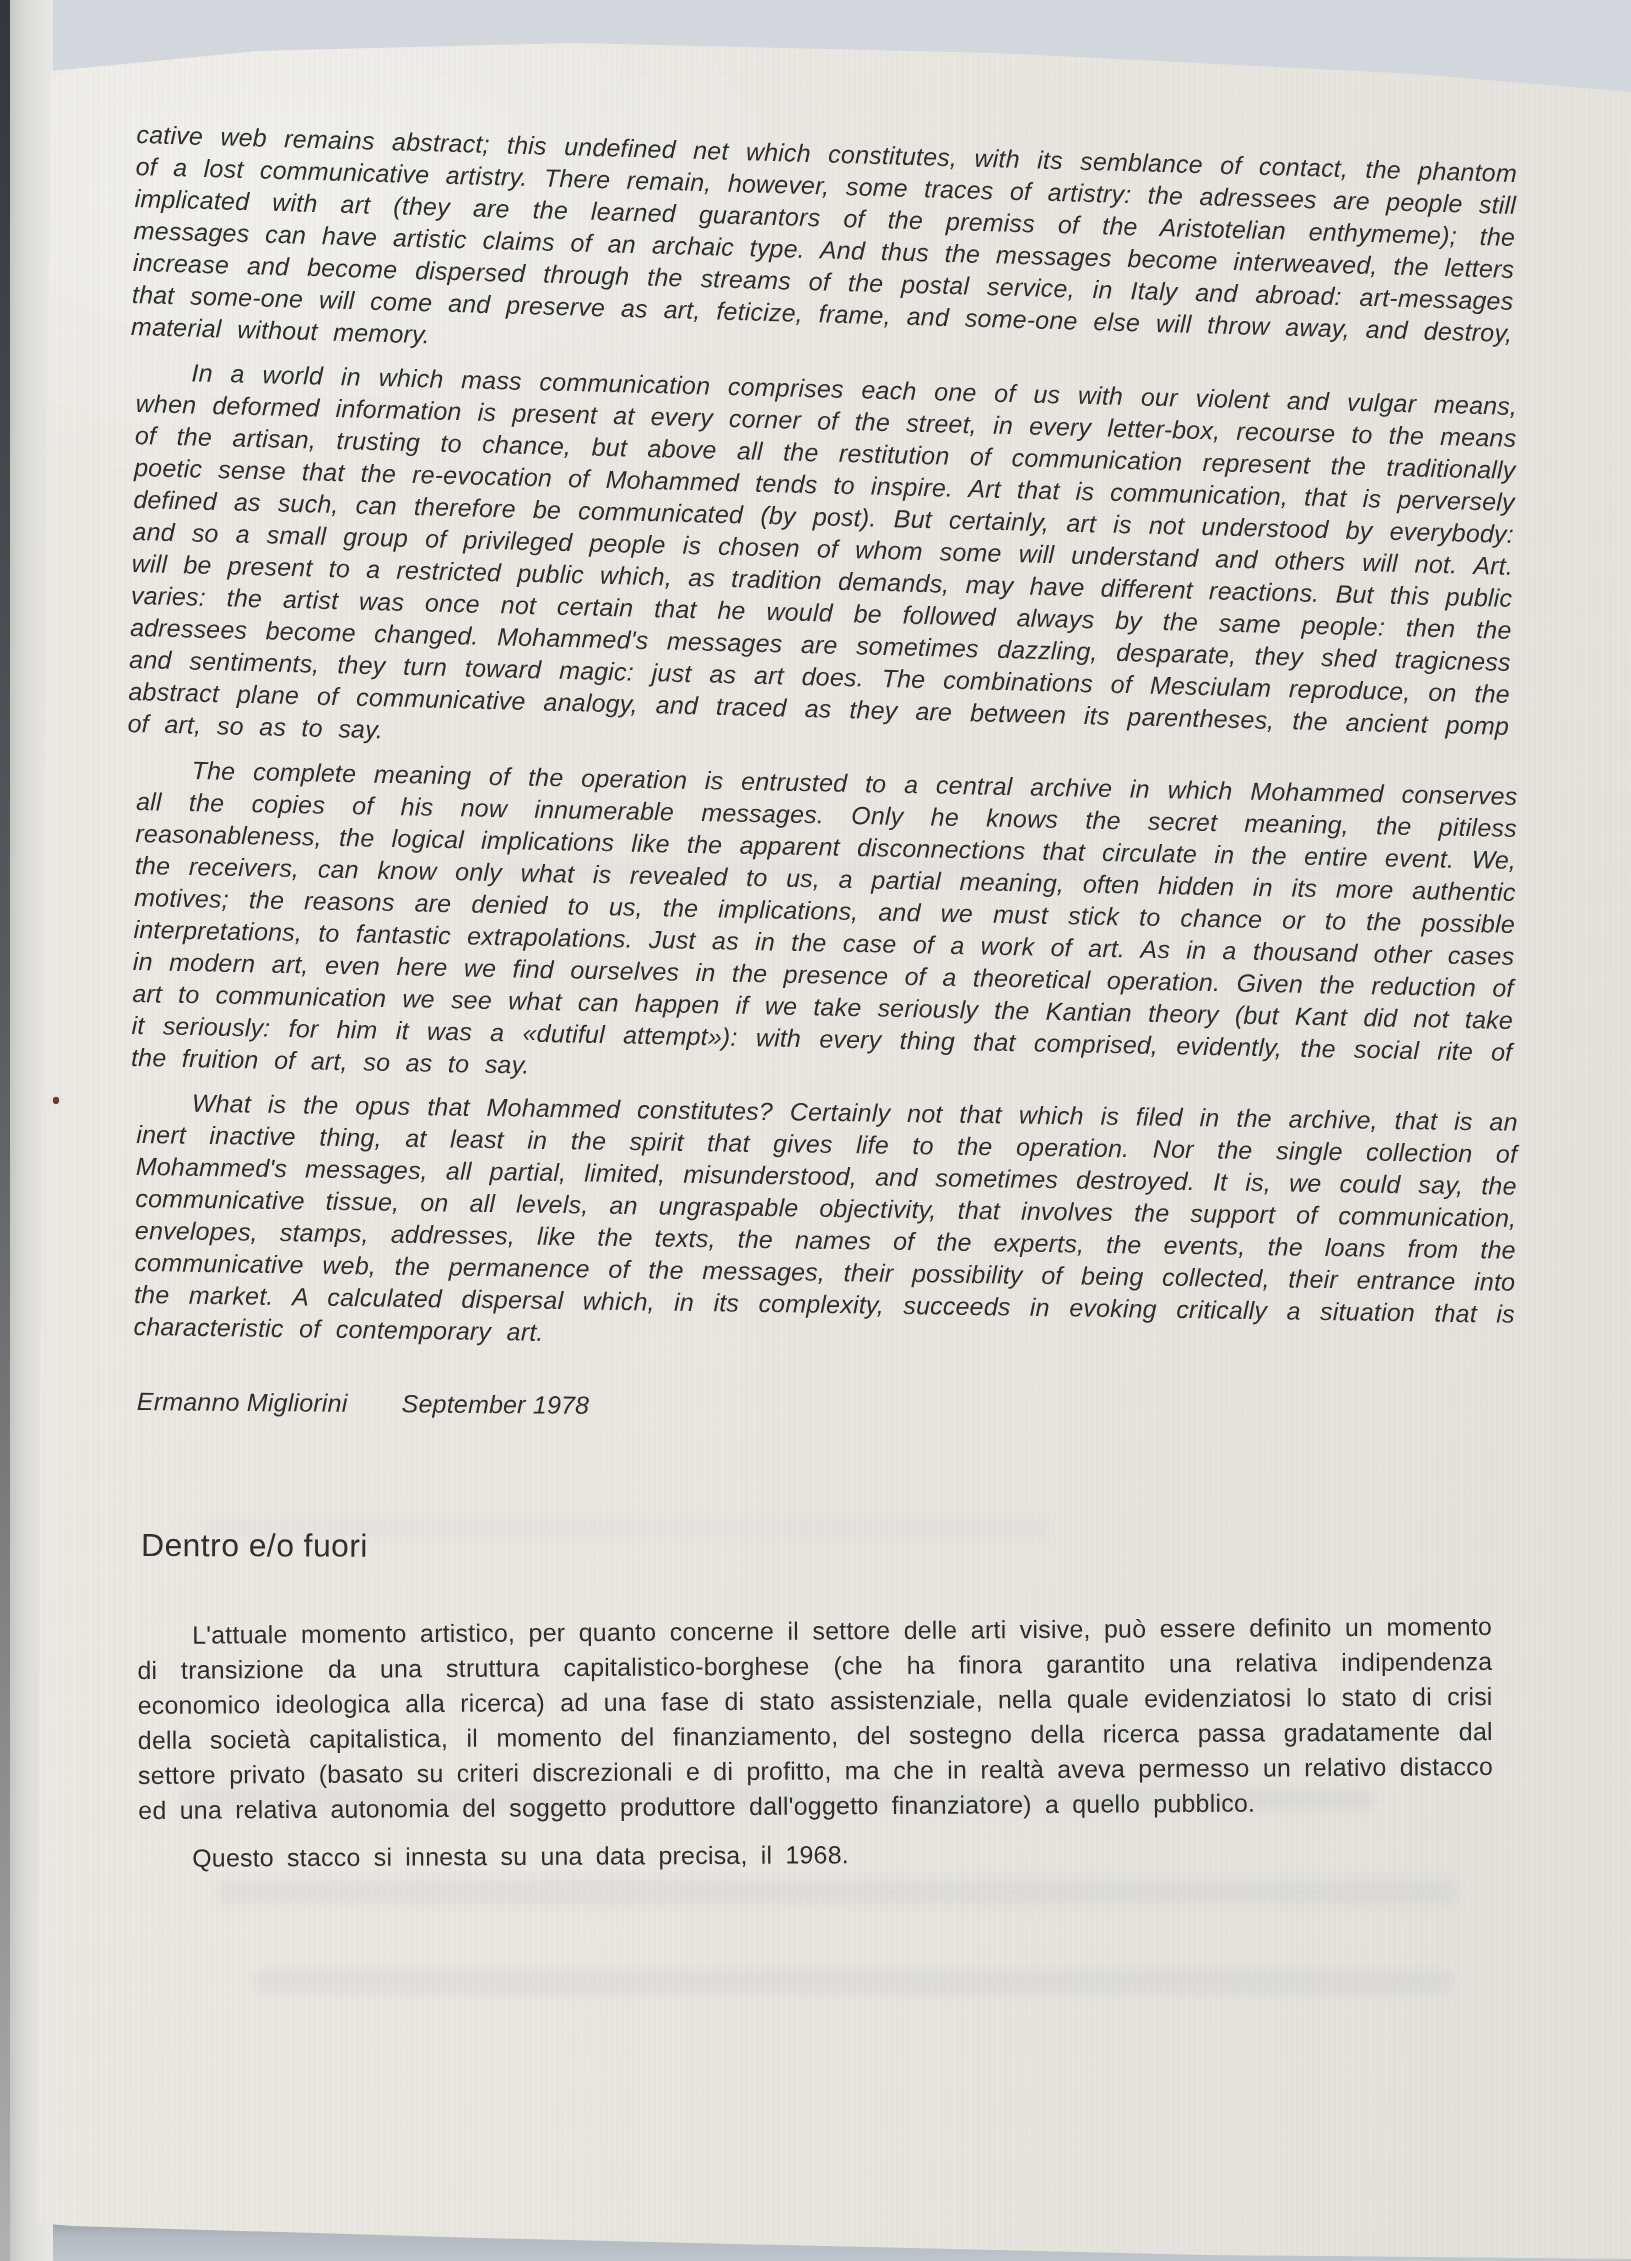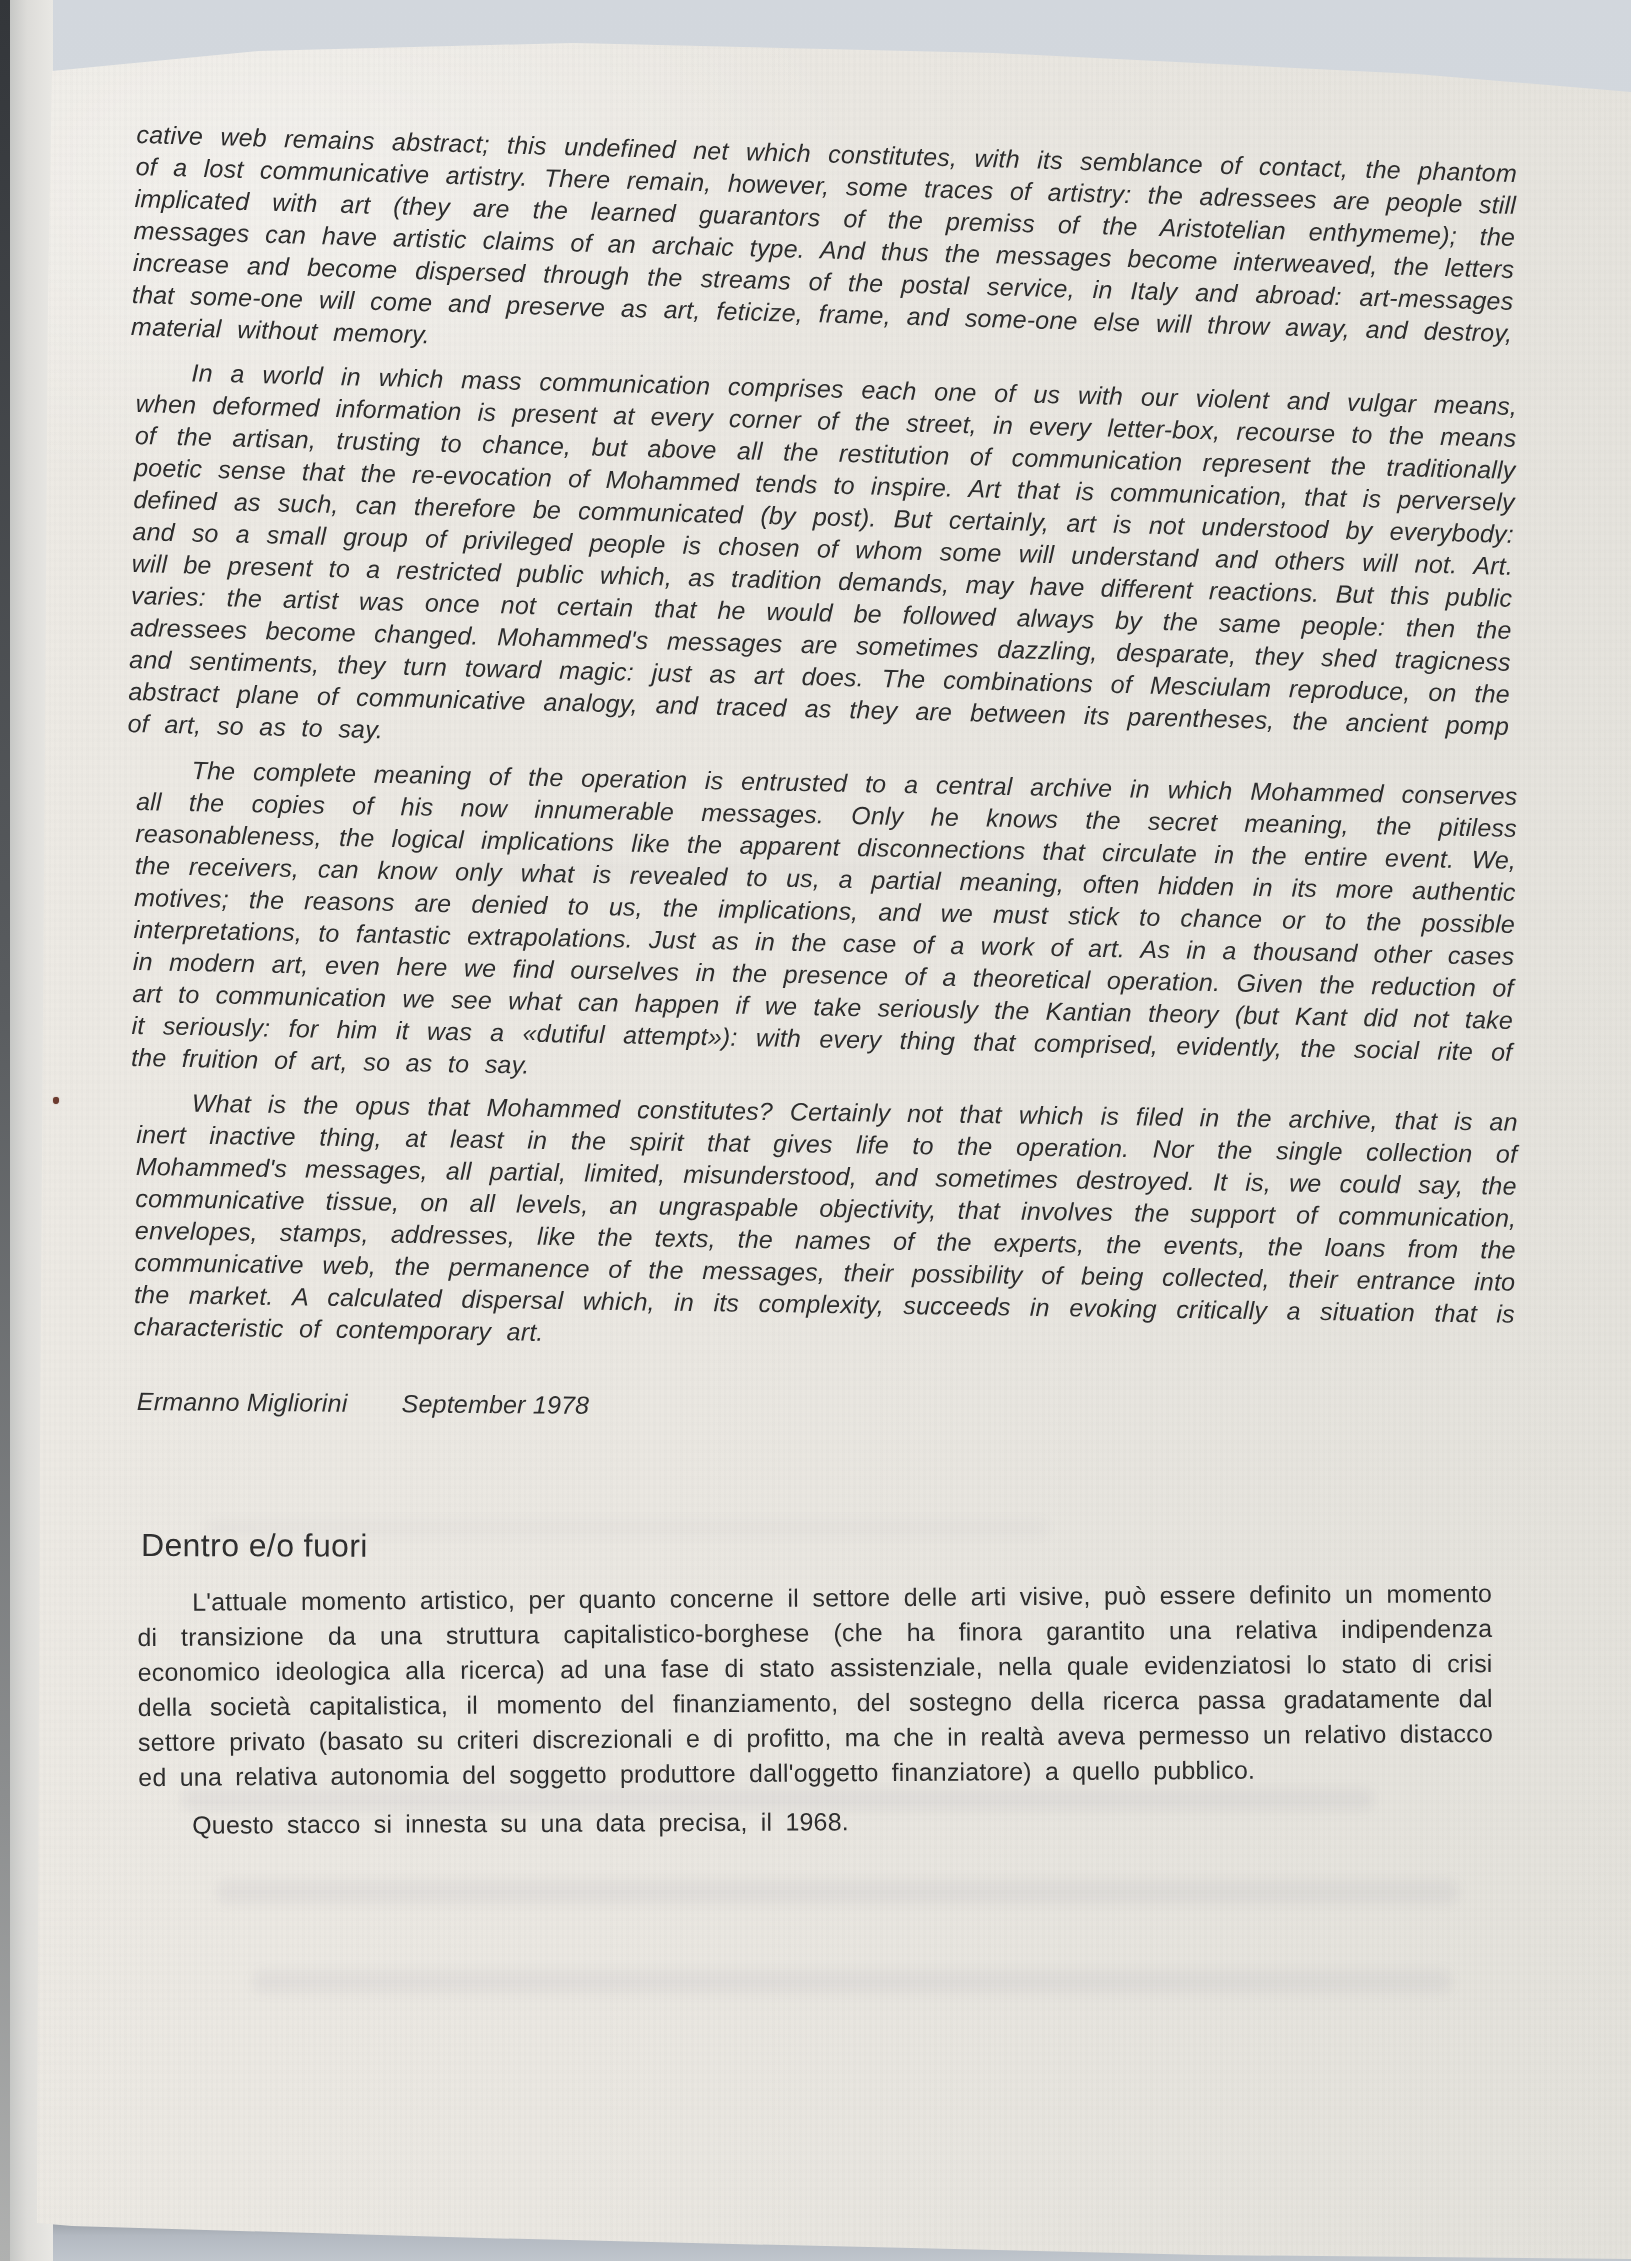--- a/index.html
+++ b/index.html
@@ -104,21 +104,21 @@
     margin: 110px 0 0 3.6px;
     font-size: 32px;
     font-weight: 400;
     line-height: 36px;
     letter-spacing: 0.4px;
     color: #2f2f2f;
     transform: rotate(0.18deg);
     transform-origin: 0 0;
   }
 
-  .it-wrap { width: 1355px; margin-top: 22px; }
+  .it-wrap { width: 1355px; margin-top: 55px; }
   .it-wrap p {
     font-style: normal;
     line-height: 35px;
     word-spacing: 6px;
     letter-spacing: 0.2px;
   }
   .rot-it1 { transform: rotate(-0.38deg); }
   .rot-it2 { transform: rotate(-0.3deg); margin-top: 3.6px; }
 </style>
 </head>

